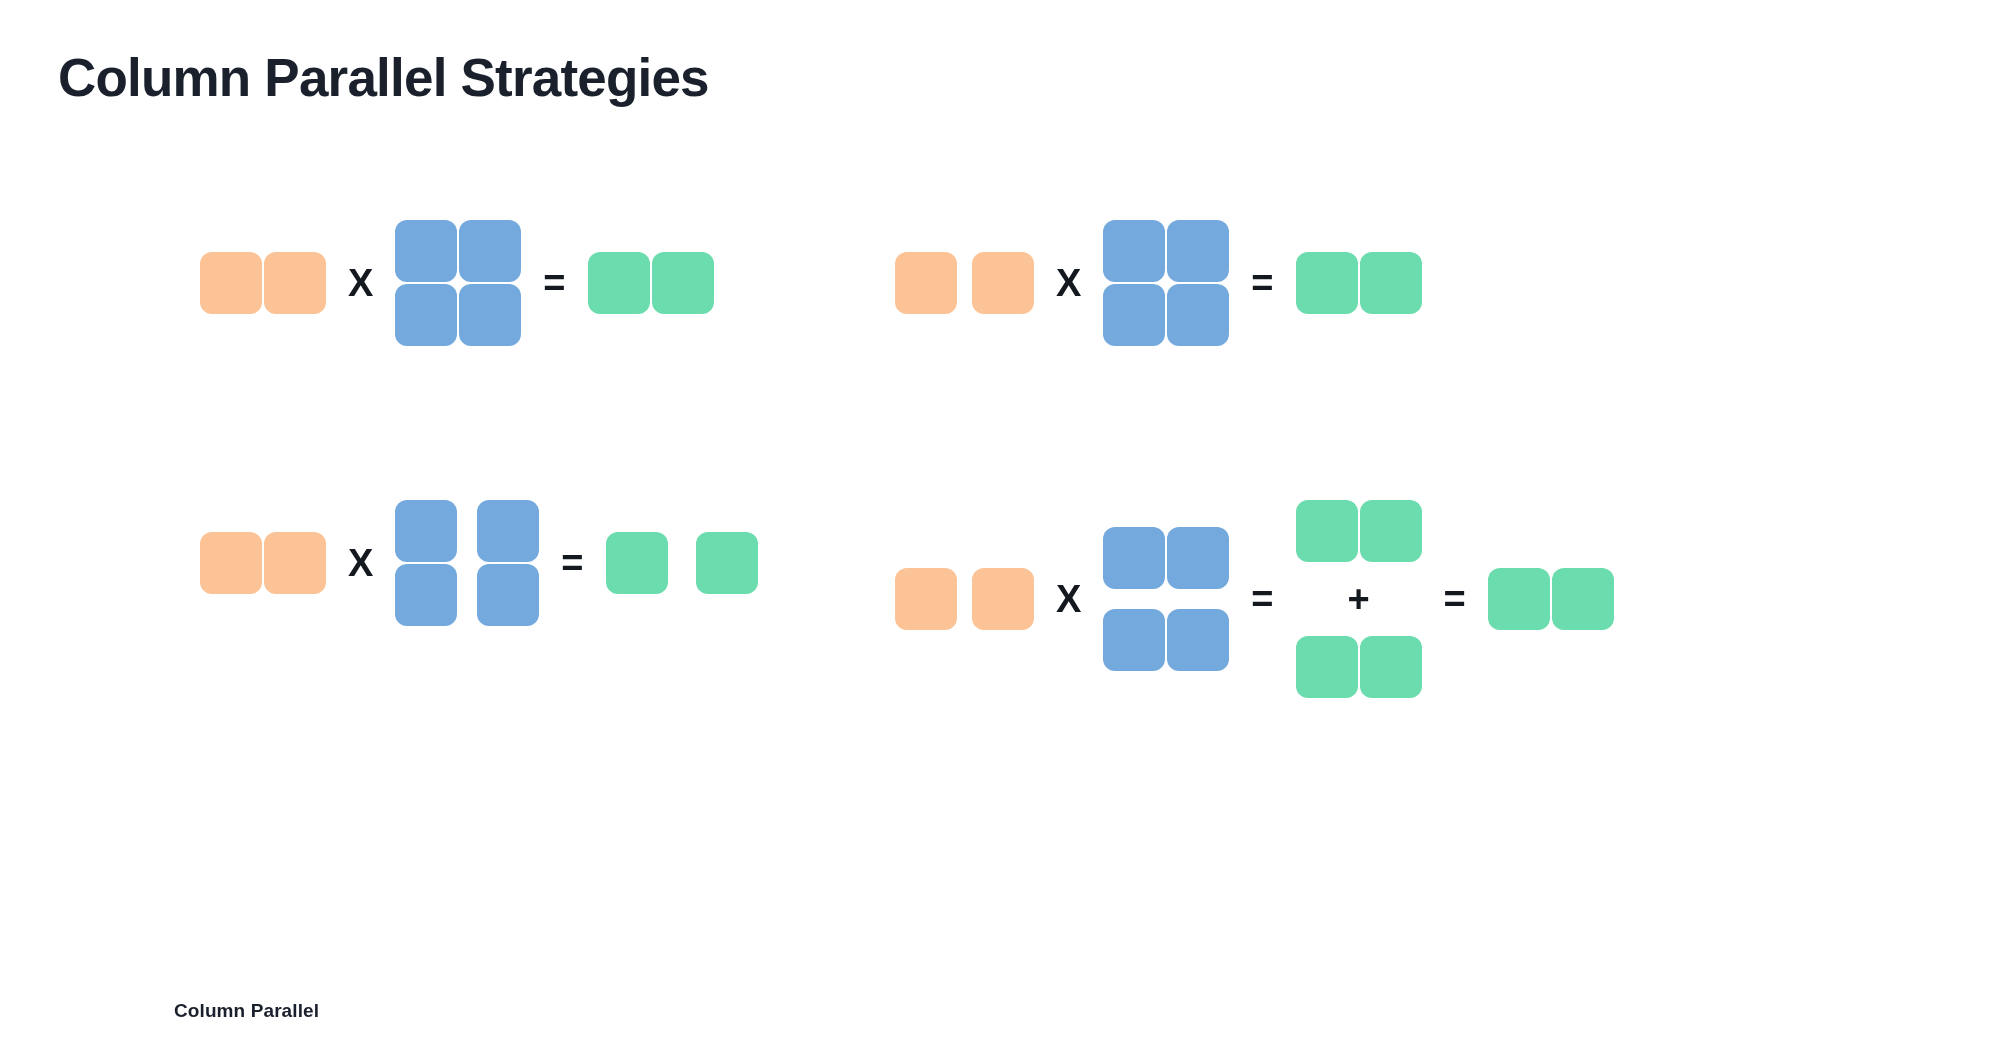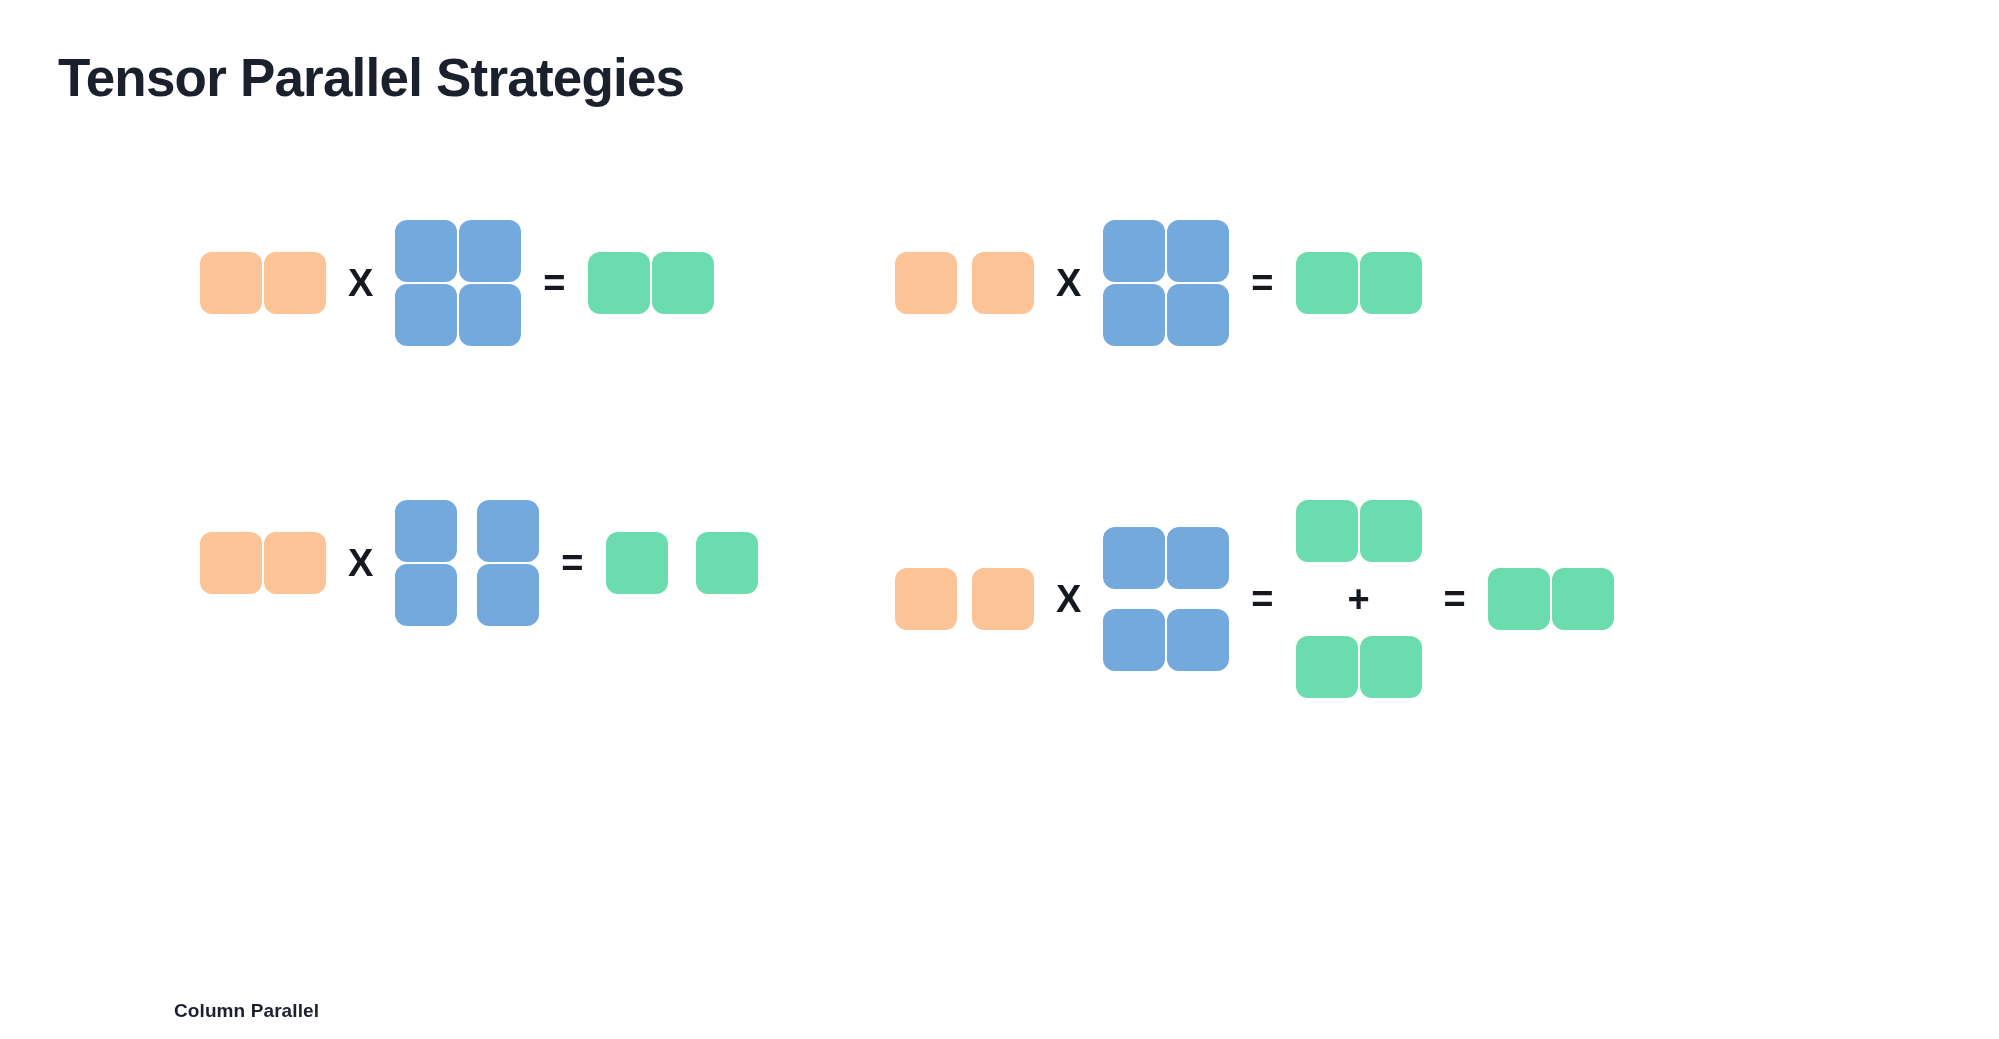--- a/index.html
+++ b/index.html
@@ -100,21 +100,21 @@
     letter-spacing:0.1px;
     white-space:nowrap;
   }
   .cap-left  { left:174px; top:840px; }
 </style>
 </head>
 <body style="background: rgb(255, 255, 255);">
 
 <div class="page">
 
-  <div class="page-title" style="color: rgb(26, 32, 44);">Tensor Parallel Strategies</div>
+  <div class="page-title" style="color: rgb(26, 32, 44);">Column Parallel Strategies</div>
 
   <div class="panel panel-left">
 
     <div class="eq-row row-a left-x">
 
       <div class="matrix gap-tight">
         <div class="mrow">
           <div class="cell c-orange" style="background: rgb(251, 195, 150);"></div>
           <div class="cell c-orange" style="background: rgb(251, 195, 150);"></div>
         </div>

